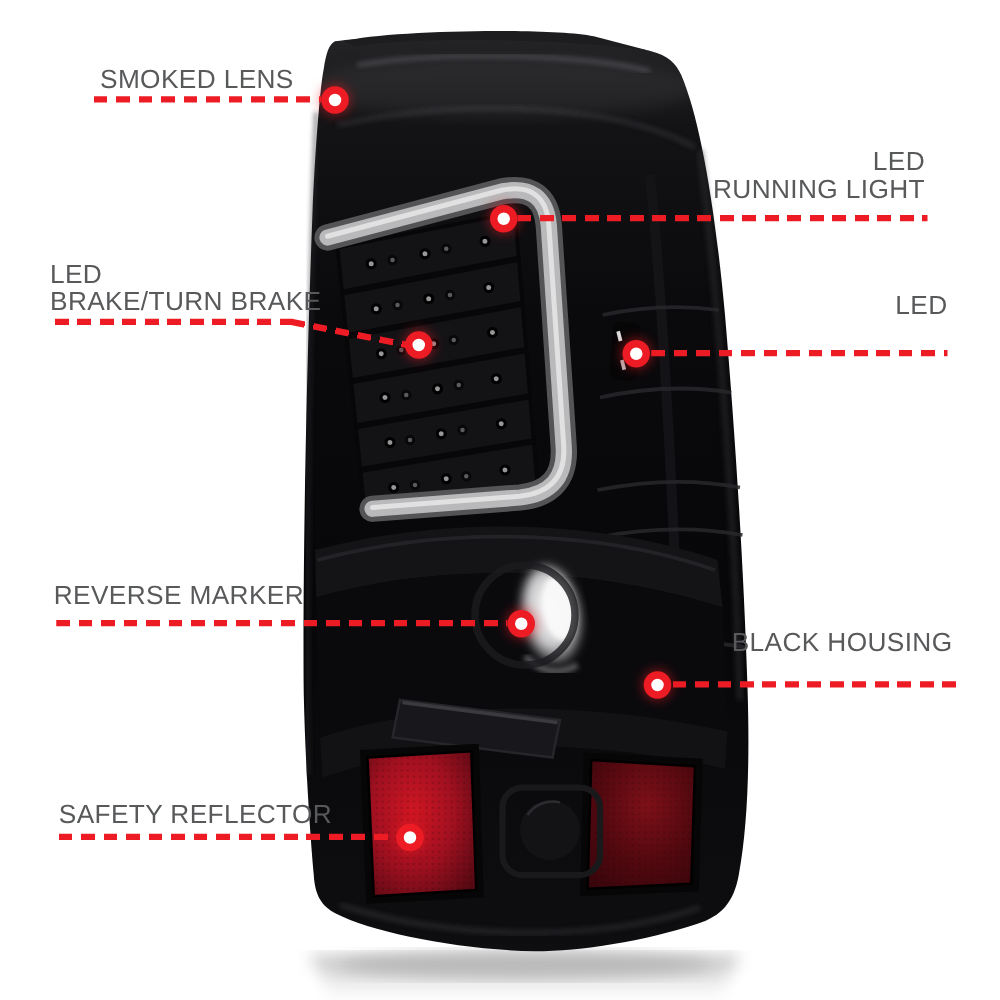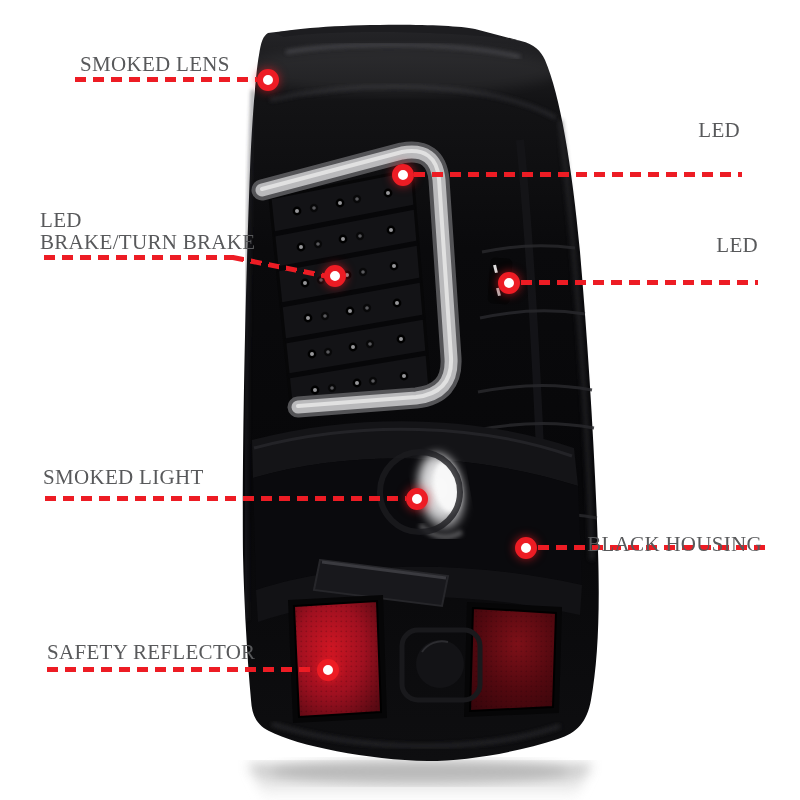--- a/index.html
+++ b/index.html
@@ -1,21 +1,21 @@
 <!DOCTYPE html>
 <html><head>
 <meta charset="utf-8">
 <style>
   html,body{margin:0;padding:0;}
   body{
     width:800px;height:800px;background:#ffffff;
     font-family:"Liberation Sans",sans-serif;
     position:relative;overflow:hidden;
   }
-  .stage{position:absolute;inset:0;width:800px;height:800px;font-family:Liberation Serif, serif;}
+  .stage{position:absolute;inset:0;width:800px;height:800px;}
   svg.product{position:absolute;left:0;top:0;}
   .callout-label{
     position:absolute;color:#58595b;font-size:21px;line-height:22px;
     letter-spacing:.3px;white-space:nowrap;z-index:5;
   }
   .align-right{text-align:right;}
   .dash{
     position:absolute;height:5px;z-index:4;
     background:repeating-linear-gradient(90deg,#ed1c24 0 11px,transparent 11px 18px);
   }
@@ -213,20 +213,21 @@
 
   <div>
     <div class="callout-label" style="left:80px;top:53px;">SMOKED LENS</div>
     <div class="dash" style="left:75px;top:77px;width:182px;"></div>
     <div class="dot" style="left:257px;top:69px;"></div>
   </div>
 
   <div>
     <div class="callout-label align-right" style="right:60px;top:119px;">
       <div>LED</div>
+      <div>RUNNING LIGHT</div>
     </div>
     <div class="dash" style="left:414px;top:172px;width:328px;"></div>
     <div class="dot" style="left:392px;top:164px;"></div>
   </div>
 
   <div>
     <div class="callout-label" style="left:40px;top:209px;">
       <div>LED</div>
       <div>BRAKE/TURN BRAKE</div>
     </div>
@@ -237,27 +238,27 @@
 
   <div>
     <div class="callout-label align-right" style="right:42px;top:234px;">
       <div>LED</div>
     </div>
     <div class="dash" style="left:521px;top:280px;width:237px;"></div>
     <div class="dot" style="left:498px;top:272px;"></div>
   </div>
 
   <div>
-    <div class="callout-label" style="left:43px;top:466px;">SMOKED LIGHT</div>
+    <div class="callout-label" style="left:43px;top:466px;">REVERSE MARKER</div>
     <div class="dash" style="left:45px;top:496px;width:361px;"></div>
     <div class="dot" style="left:406px;top:488px;"></div>
   </div>
 
   <div>
-    <div class="callout-label align-right" style="right:38px;top:533px;text-align:center;">BLACK HOUSING</div>
+    <div class="callout-label align-right" style="right:38px;top:504px;text-align:center;">BLACK HOUSING</div>
     <div class="dash" style="left:538px;top:545px;width:227px;"></div>
     <div class="dot" style="left:515px;top:537px;"></div>
   </div>
 
   <div>
     <div class="callout-label" style="left:47px;top:641px;">SAFETY REFLECTOR</div>
     <div class="dash" style="left:47px;top:667px;width:270px;"></div>
     <div class="dot" style="left:317px;top:659px;"></div>
   </div>
 

